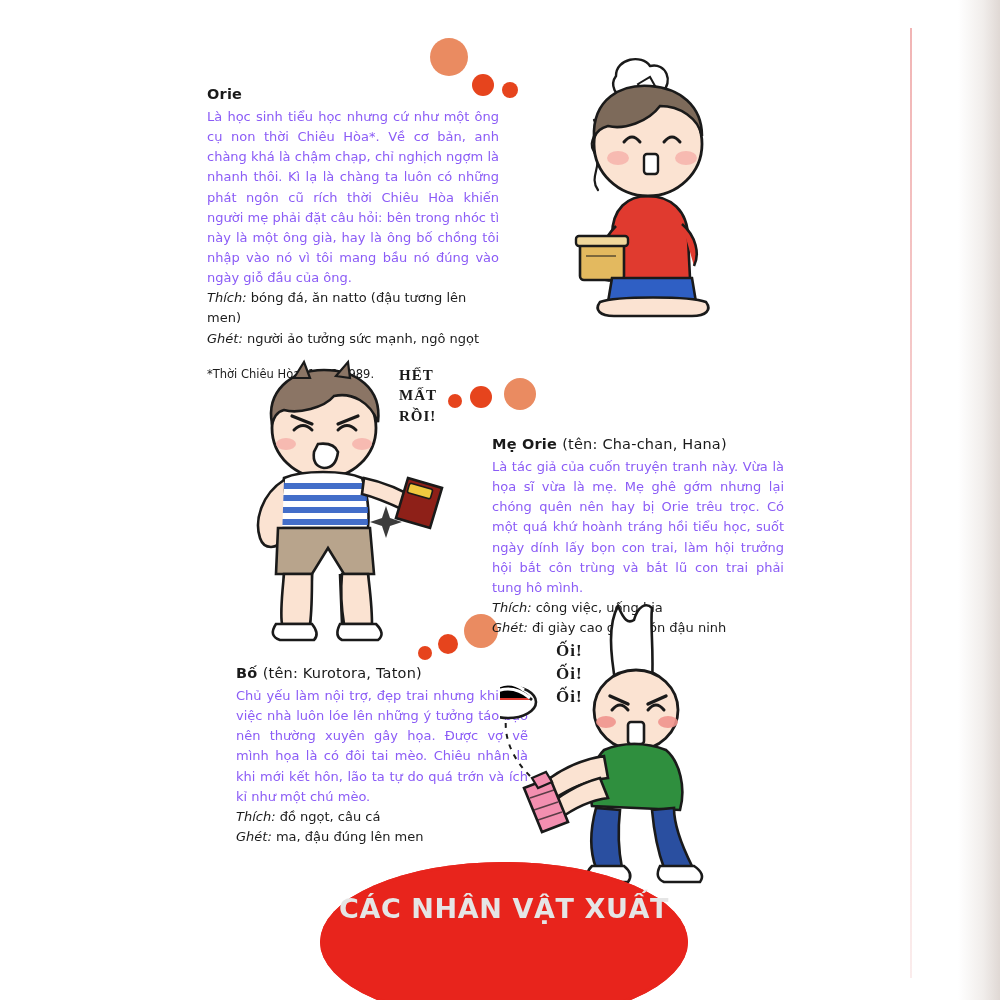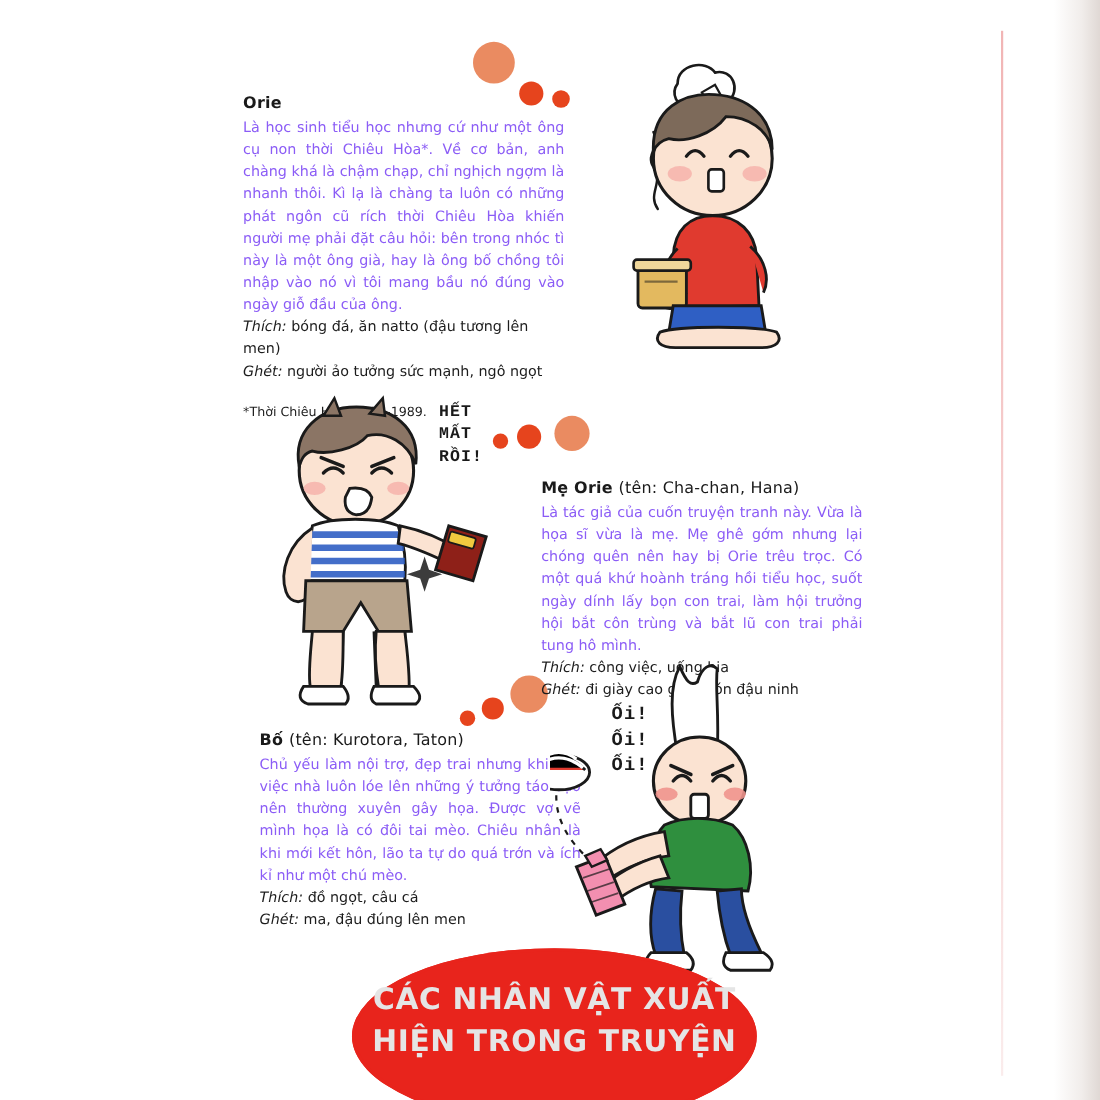--- a/index.html
+++ b/index.html
@@ -57,21 +57,21 @@
     color: #1c1c1c;
     margin: 0;
   }
   .lead { font-style: italic; text-align: right; }
   .footnote {
     font-size: 11.5px;
     color: #1c1c1c;
     margin-top: 18px;
   }
 
-  #orie-block { left: 207px; top: 86px; width: 292px; margin-left: 14px; }
+  #orie-block { left: 207px; top: 86px; width: 292px; }
   #mechaba-block { left: 492px; top: 436px; width: 292px; }
   #bo-block { left: 207px; top: 665px; width: 292px; margin-left: 29px; }
 
   
   .dots { position: absolute; }
   .dot { position: absolute; border-radius: 50%; }
 
   
   .banner {
     position: absolute;
@@ -95,21 +95,21 @@
   }
 
   
   .art { position: absolute; }
   #art-orie { left: 520px; top: 40px; }
   #art-kid2 { left: 232px; top: 352px; }
   #art-mom { left: 500px; top: 600px; }
 
   .handwrite {
     position: absolute;
-    font-family: Liberation Mono, monospace;
+    font-family: Liberation Serif, serif;
     font-weight: bold;
     font-size: 15px;
     color: #1a1a1a;
     line-height: 1.35;
     letter-spacing: 1px;
   }
   #hw-het { left: 399px; top: 365px; }
   #hw-oi { left: 556px; top: 640px; font-size: 17px; }
 </style>
 </head>
@@ -304,19 +304,18 @@
     <path d="M96 208 C90 230 90 252 96 268 L122 268 C118 248 118 228 120 210 Z" fill="#2a4fa0" stroke="#1a1a1a" stroke-width="2.6"></path>
     <path d="M152 210 C154 232 158 252 164 268 L192 266 C182 246 174 226 174 208 Z" fill="#2a4fa0" stroke="#1a1a1a" stroke-width="2.6"></path>
 
     <path d="M92 266 q-10 10 2 16 h34 q6 -8 -4 -16 z" fill="#ffffff" stroke="#1a1a1a" stroke-width="2.6"></path>
     <path d="M160 266 q-6 12 4 16 h36 q6 -8 -6 -16 z" fill="#ffffff" stroke="#1a1a1a" stroke-width="2.6"></path>
   </svg>
 
   <div class="banner">
     <div class="banner-text">
       <div>CÁC NHÂN VẬT XUẤT</div>
-      <div>HIỆN TRONG TRUYỆN</div>
     </div>
   </div>
 
   <div class="page-edge"></div>
   <div class="page-edge-line"></div>
 </div>
 
 </body></html>

